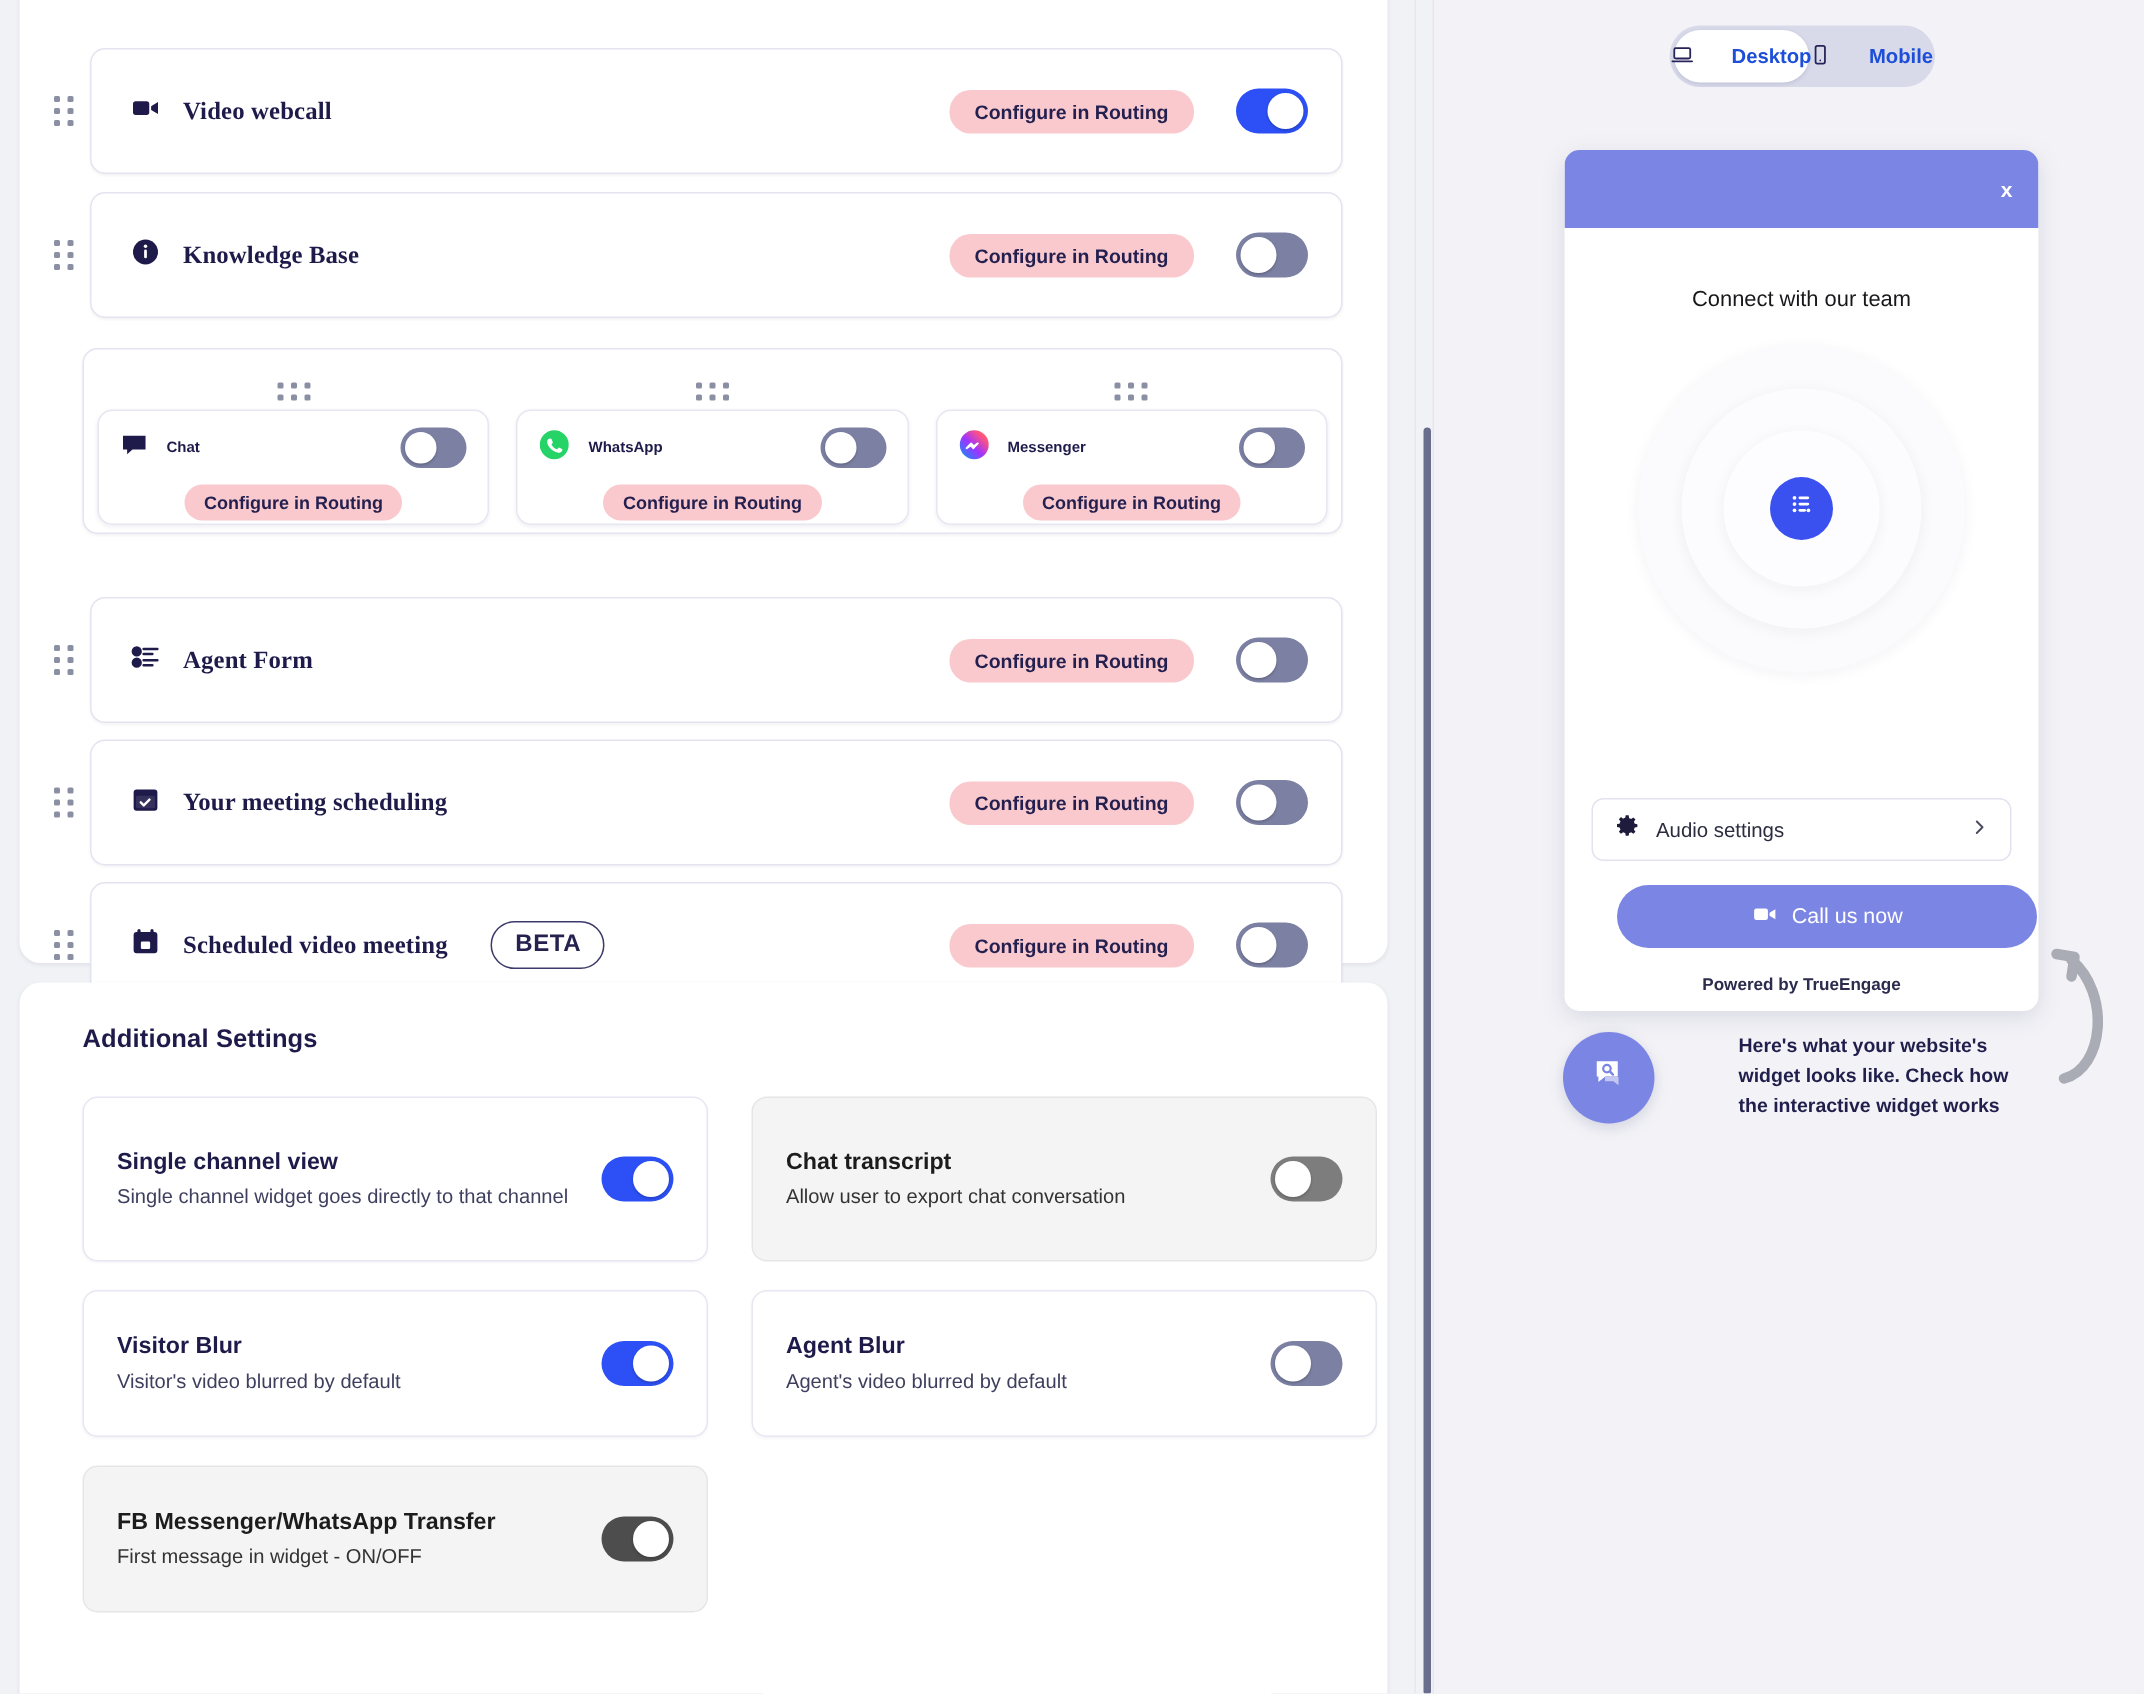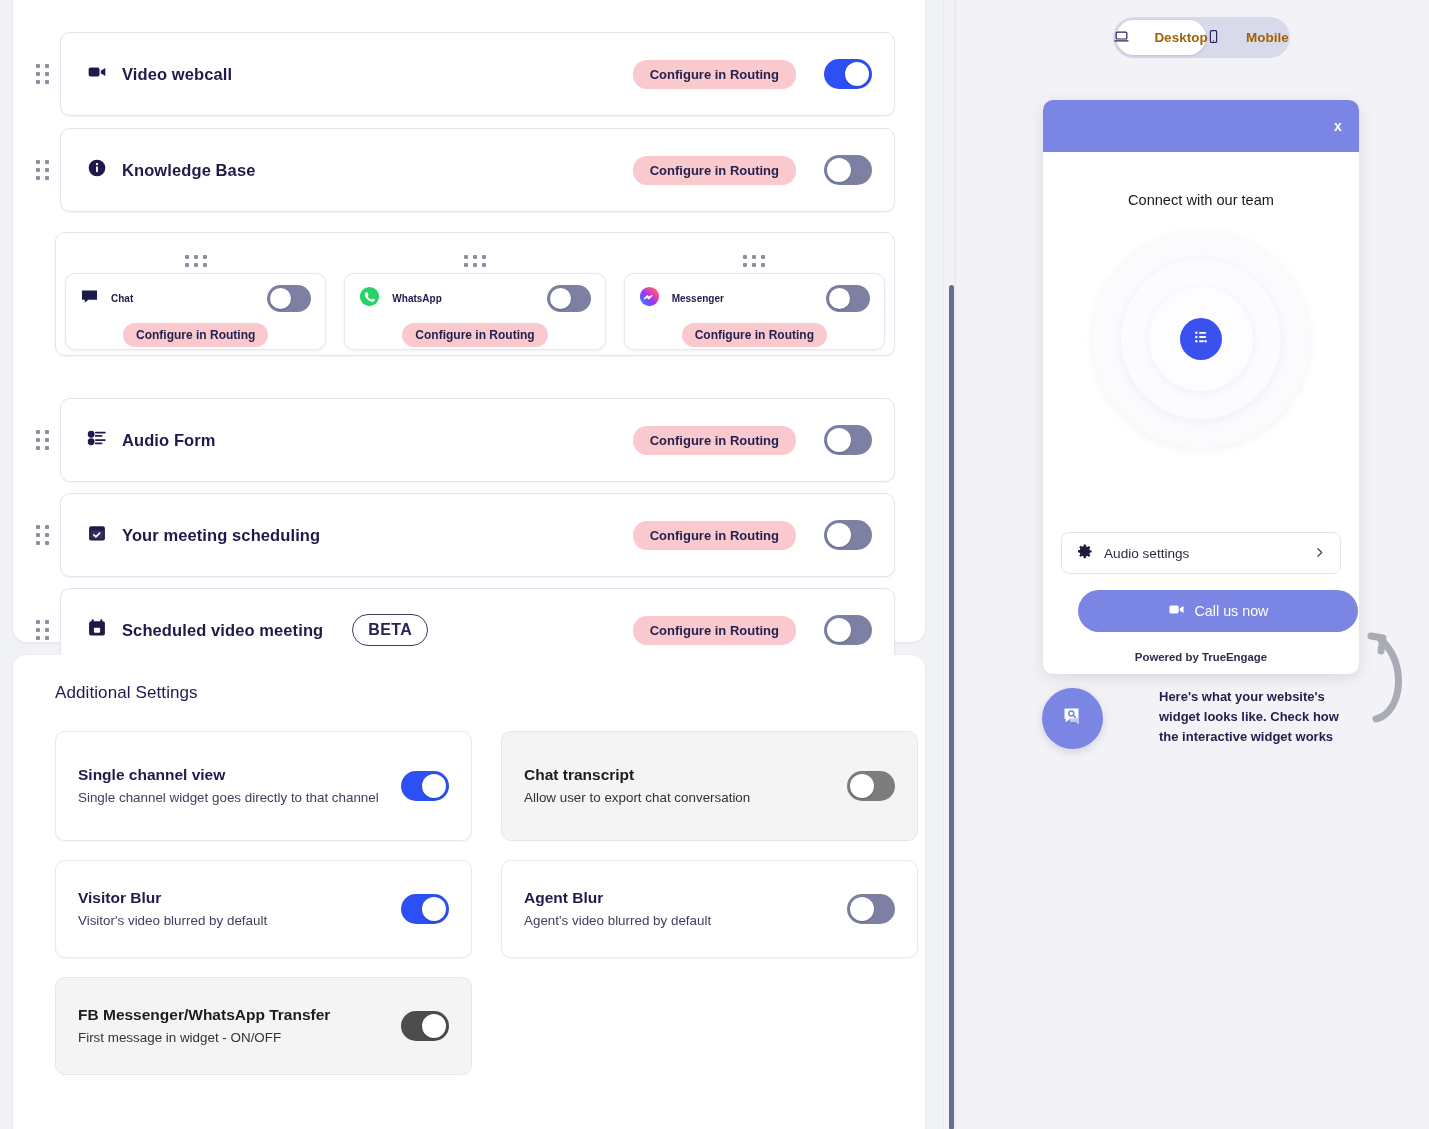--- a/index.html
+++ b/index.html
@@ -58,20 +58,21 @@
     border-radius: 10px;
     box-shadow: 0 1px 2px rgba(30,32,80,.05);
     display: flex; align-items: center;
     padding: 0 22px 0 26px;
     margin-right: 30px;
   }
   .ch-left { display: flex; align-items: center; gap: 15px; flex: 1; }
   .ch-title {
     font-size: 16.5px; font-weight: bold; color: #1e1b4b;
     letter-spacing: .1px;
+    font-family: Liberation Serif, serif;
   }
   .beta-pill {
     margin-left: 14px;
     border: 1.4px solid #3b3a6b;
     color: #25224f;
     border-radius: 16px;
     font-size: 16px; font-weight: bold;
     padding: 6px 15px;
     letter-spacing: .4px;
   }
@@ -125,21 +126,21 @@
   .trio-top { display: flex; align-items: center; }
   .trio-name { font-size: 10px; font-weight: bold; color: #1e1b4b; margin-left: 12px; flex: 1; }
   .trio-badge-row { display: flex; justify-content: center; margin-top: 11px; }
 
   
   .addl-panel {
     position: absolute; left: 13px; top: 655px;
     width: 912px; height: 485px;
     padding: 28px 42px;
   }
-  .addl-title { font-size: 17px; font-weight: normal; color: #1e1b4b; margin-bottom: 28px; letter-spacing: .1px; }
+  .addl-title { font-size: 17px; font-weight: bold; color: #1e1b4b; margin-bottom: 28px; letter-spacing: .1px; }
   .addl-grid { display: grid; grid-template-columns: 417px 417px; gap: 19px 29px; }
   .opt-card {
     border: 1px solid #e6e7f1; border-radius: 10px;
     background: #fff;
     padding: 20px 22px;
     min-height: 98px;
     display: flex; align-items: center;
     box-shadow: 0 1px 2px rgba(30,32,80,.04);
     justify-content: center;
   }
@@ -170,21 +171,21 @@
 
   .device-switch {
     position: absolute; left: 157px; top: 17px;
     width: 177px; height: 41px;
     background: #d8daea; border-radius: 21px;
     display: flex; align-items: center; padding: 3px;
   }
   .device-tab {
     display: flex; align-items: center; justify-content: center; gap: 25px;
     height: 35px; border-radius: 18px;
-    font-size: 13.5px; font-weight: bold; color: #a16207;
+    font-size: 13.5px; font-weight: bold; color: #1d4ed8;
     cursor: pointer;
   }
   .device-tab.desktop { width: 90px; }
   .device-tab.mobile { width: 84px; }
   .device-tab.active { background: #fff; box-shadow: 0 1px 3px rgba(40,40,90,.14); }
 
   .widget {
     position: absolute; left: 87px; top: 100px;
     width: 316px; height: 574px;
     background: #fff; border-radius: 10px;
@@ -340,21 +341,21 @@
         </div>
         <div class="channel-card">
           <div class="ch-left">
             <span>
               <svg width="20" height="20" viewBox="0 0 24 24" fill="none" stroke="#1e1b4b" stroke-width="2">
                 <circle cx="5" cy="7.5" r="3.1" fill="#1e1b4b"></circle>
                 <circle cx="5" cy="16.5" r="3.1" fill="#1e1b4b"></circle>
                 <path d="M10.5 5.5h11M10.5 9.5h7M10.5 14.5h11M10.5 18.5h7" stroke-linecap="round"></path>
               </svg>
             </span>
-            <span class="ch-title">Audio Form</span>
+            <span class="ch-title">Agent Form</span>
           </div>
           <span class="badge-routing">Configure in Routing</span>
           <div class="toggle">
               <span class="knob"></span>
             </div>
         </div>
       </div>
 
       <div style="height:11px"></div>
 

